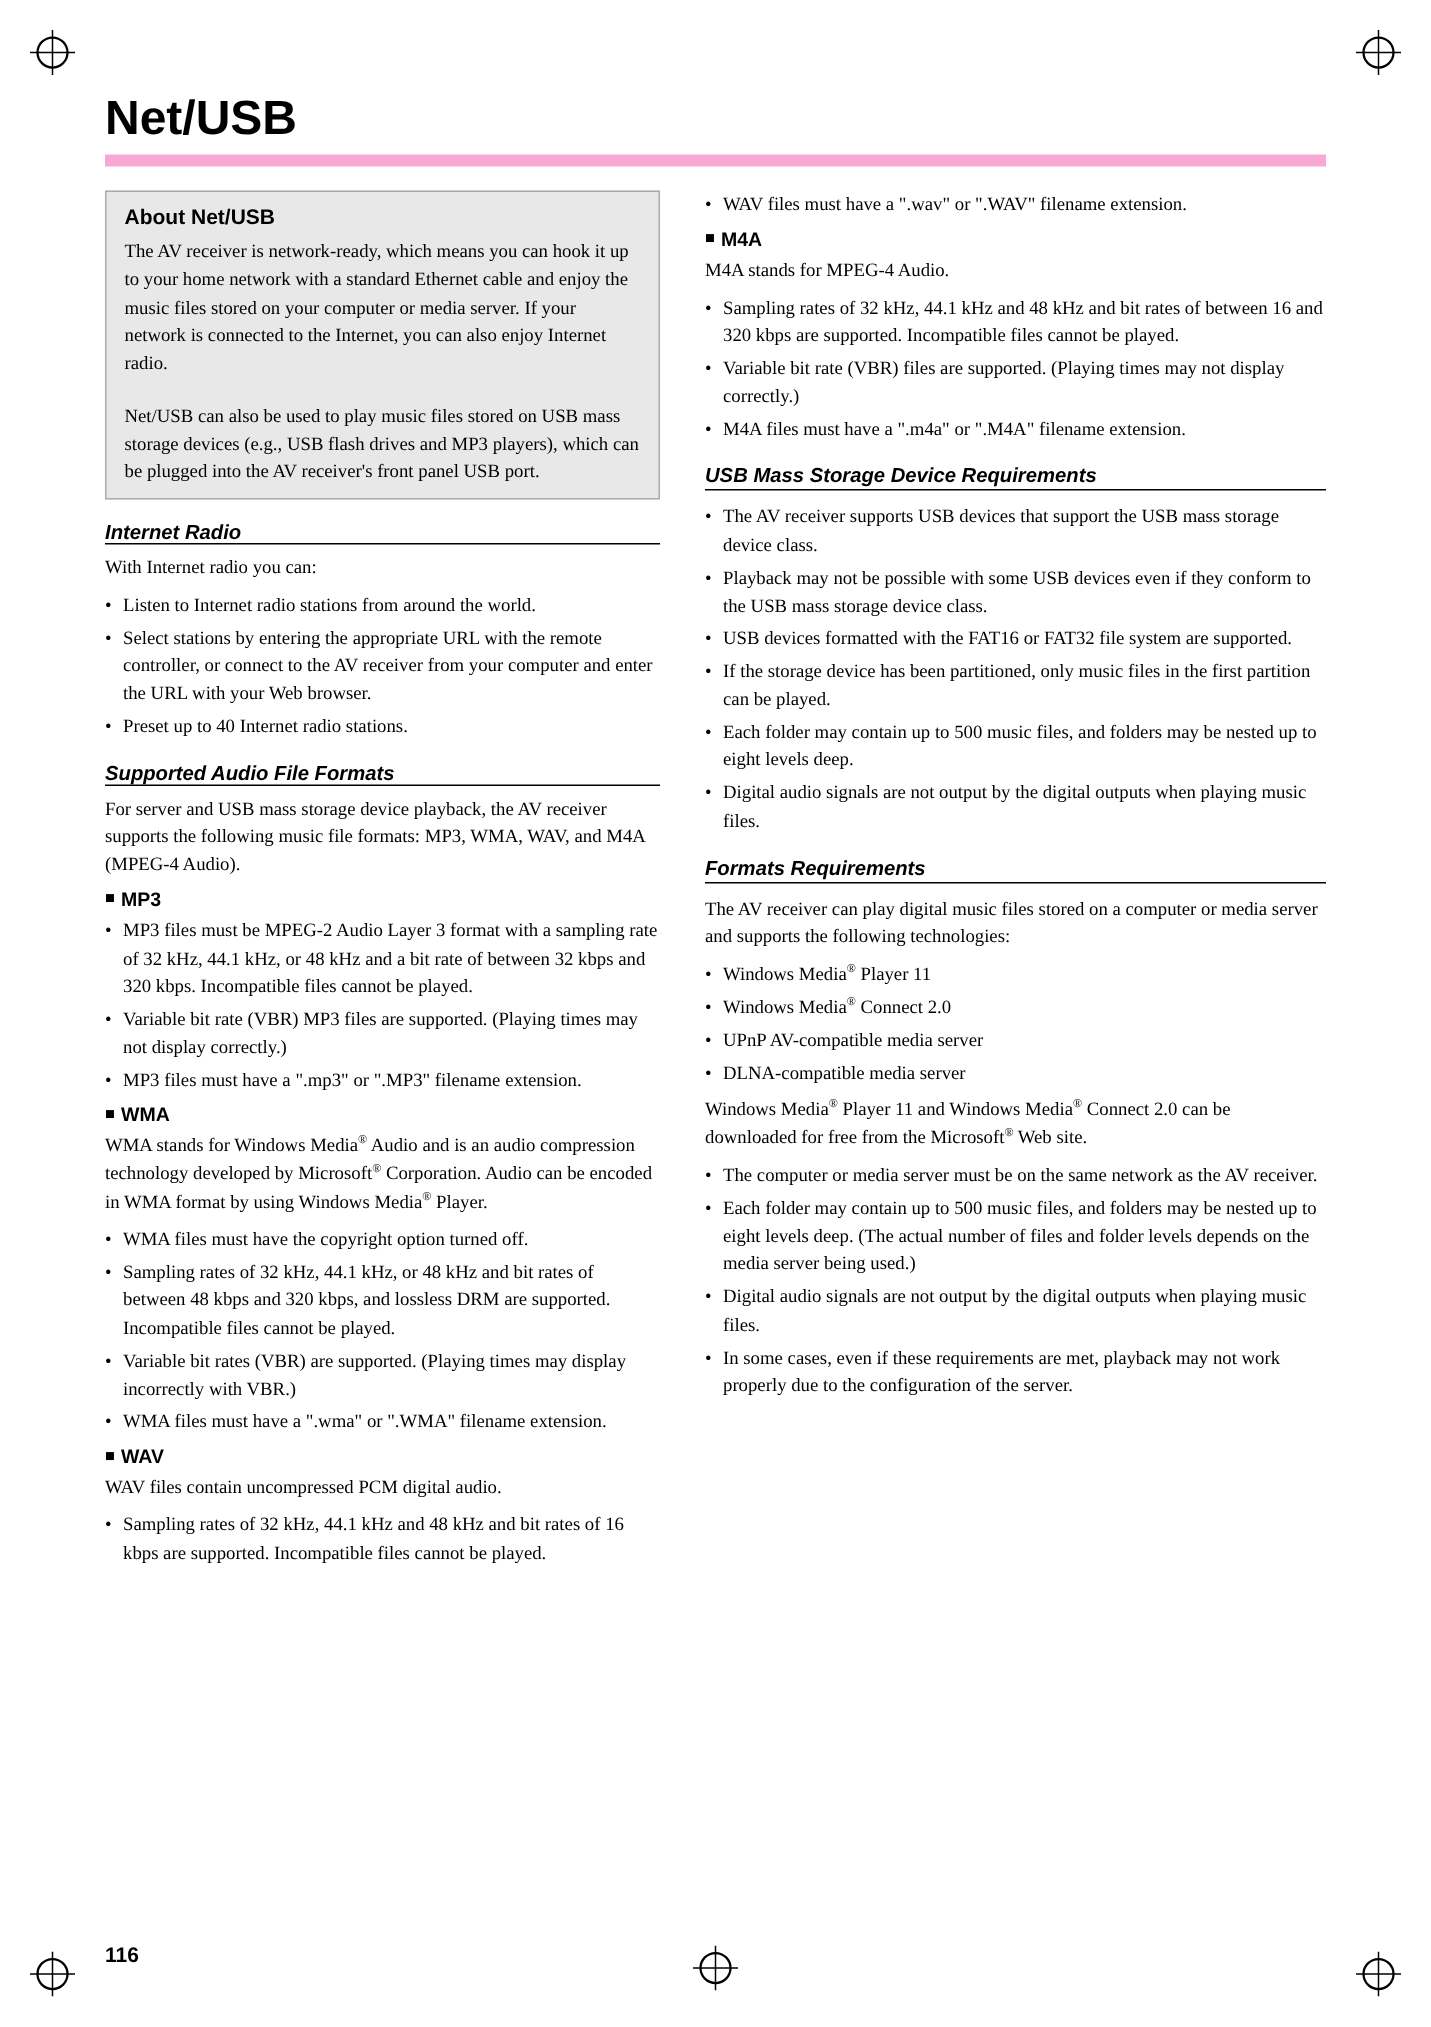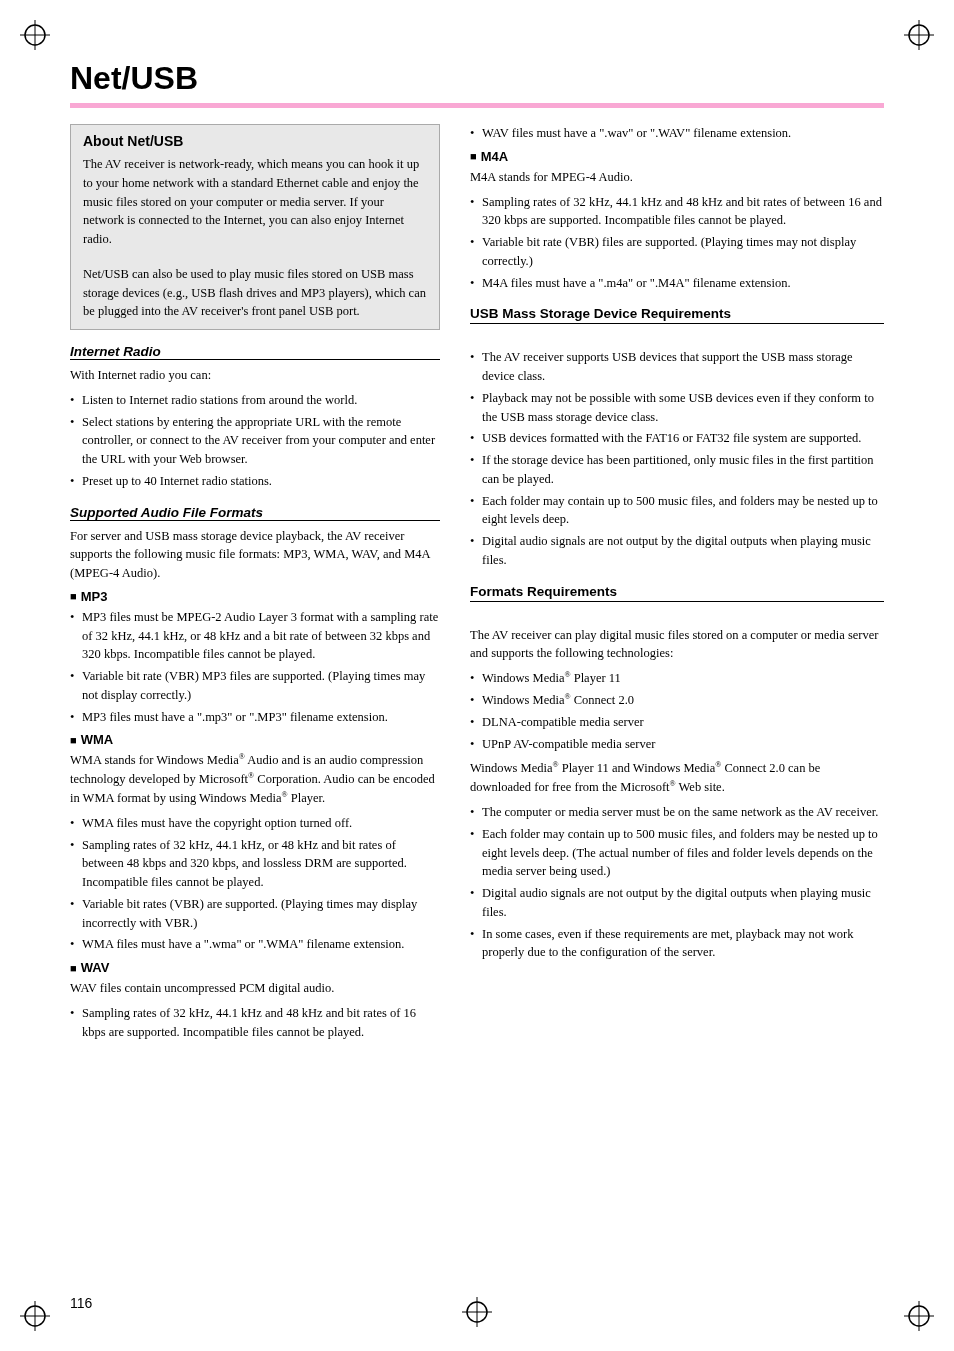--- a/index.html
+++ b/index.html
@@ -27,21 +27,21 @@
     .corner svg { width: 30px; height: 30px; }
     .corner-tl { top: 20px; left: 20px; }
     .corner-tr { top: 20px; right: 20px; }
     .corner-bl { bottom: 20px; left: 20px; }
     .corner-br { bottom: 20px; right: 20px; }
 
     h1.page-title {
       font-size: 32px;
       font-weight: bold;
       font-family: Arial, sans-serif;
-      border-bottom: 5px solid #f9a8d4;
+      border-bottom: 8px solid #f9a8d4;
       padding-bottom: 6px;
       margin-bottom: 16px;
     }
 
     .two-col {
       display: flex;
       gap: 30px;
     }
     .col-left {
       width: 370px;
@@ -118,40 +118,41 @@
       gap: 4px;
       margin-bottom: 4px;
     }
     .sub-heading::before {
       content: '■';
       font-size: 11px;
     }
 
     .right-section-heading {
       font-size: 13.5px;
+      font-style: italic;
       font-weight: bold;
       font-family: Arial, sans-serif;
       border-bottom: 1px solid #000;
       padding-bottom: 2px;
-      margin-bottom: 24px;
+      margin-bottom: 8px;
       margin-top: 14px;
     }
     .right-section-heading:first-child { margin-top: 0; }
 
     sup {
       font-size: 8px;
       vertical-align: super;
     }
 
     .page-number {
       position: absolute;
       bottom: 40px;
       left: 70px;
       font-size: 14px;
-      font-weight: normal;
+      font-weight: bold;
       font-family: Arial, sans-serif;
     }
 
     .center-mark {
       position: absolute;
       bottom: 20px;
       left: 50%;
       transform: translateX(-50%);
     }
   </style>
@@ -266,22 +267,22 @@
         <li>If the storage device has been partitioned, only music files in the first partition can be played.</li>
         <li>Each folder may contain up to 500 music files, and folders may be nested up to eight levels deep.</li>
         <li>Digital audio signals are not output by the digital outputs when playing music files.</li>
       </ul>
 
       <div class="right-section-heading">Formats Requirements</div>
       <p class="body-text">The AV receiver can play digital music files stored on a computer or media server and supports the following technologies:</p>
       <ul class="bullet-list">
         <li>Windows Media<sup>®</sup> Player 11</li>
         <li>Windows Media<sup>®</sup> Connect 2.0</li>
+        <li>UPnP AV-compatible media server</li>
         <li>DLNA-compatible media server</li>
-        <li>UPnP AV-compatible media server</li>
       </ul>
       <p class="body-text">Windows Media<sup>®</sup> Player 11 and Windows Media<sup>®</sup> Connect 2.0 can be downloaded for free from the Microsoft<sup>®</sup> Web site.</p>
       <ul class="bullet-list">
         <li>The computer or media server must be on the same network as the AV receiver.</li>
         <li>Each folder may contain up to 500 music files, and folders may be nested up to eight levels deep. (The actual number of files and folder levels depends on the media server being used.)</li>
         <li>Digital audio signals are not output by the digital outputs when playing music files.</li>
         <li>In some cases, even if these requirements are met, playback may not work properly due to the configuration of the server.</li>
       </ul>
 
     </div>

